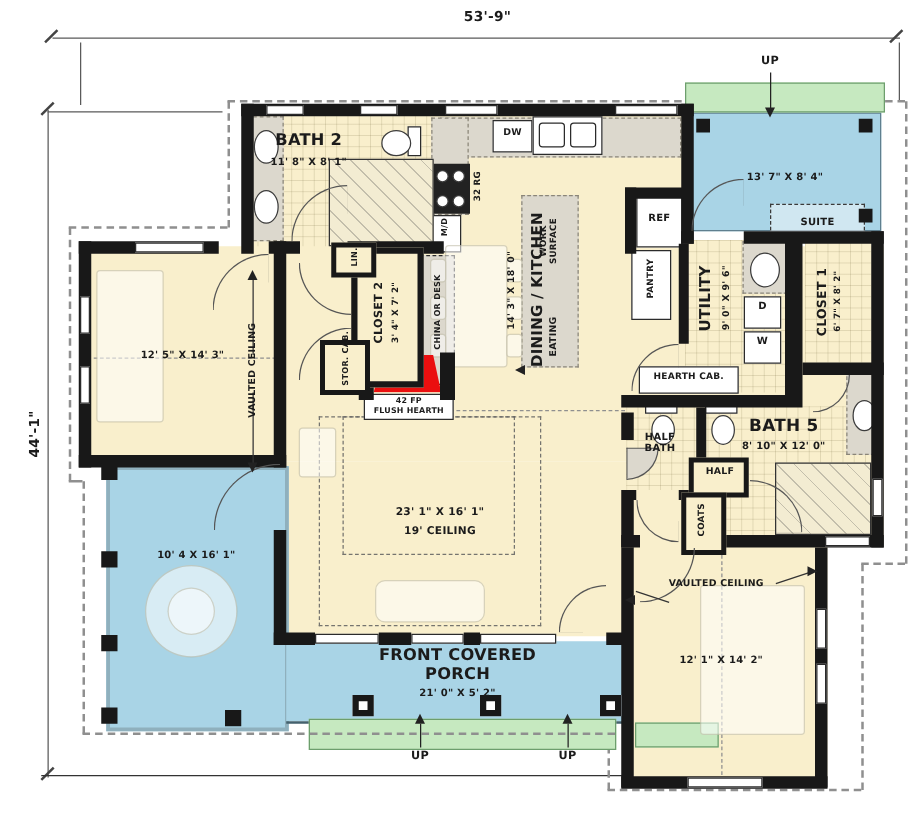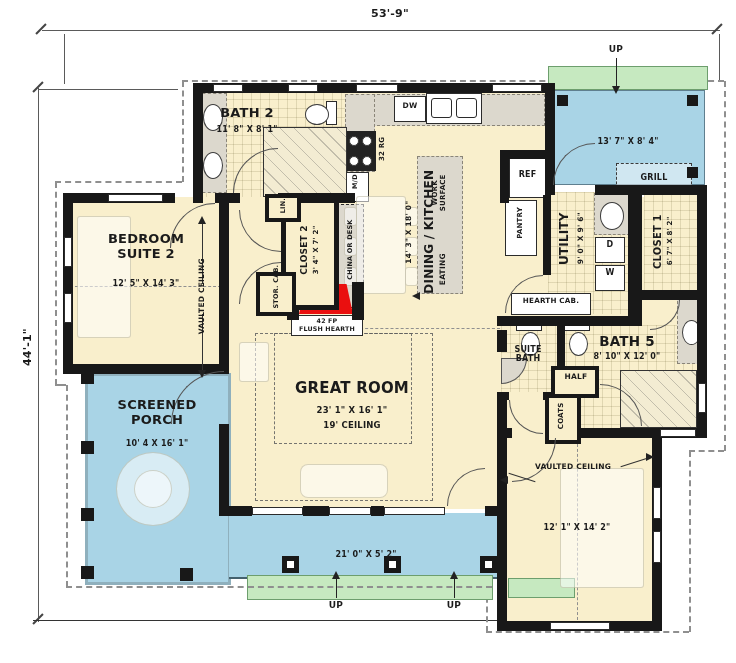--- a/index.html
+++ b/index.html
@@ -247,42 +247,40 @@
   <div class="tri down" style="left:198px;top:370px;"></div>
   <div class="thin-h" style="left:508px;top:477px;width:28px;background:#333;transform:rotate(18deg);"></div>
   <div class="tri left" style="left:500px;top:476px;"></div>
   <div class="thin-h" style="left:620px;top:462px;width:28px;background:#333;transform:rotate(-18deg);"></div>
   <div class="tri right" style="left:646px;top:453px;"></div>
   <div class="tri left" style="left:412px;top:292px;"></div>
 
   <div class="lb" style="left:192px;top:106px;width:110px;font-size:13px;text-align:center;">BATH 2</div>
   <div class="lb" style="left:192px;top:126px;width:110px;font-size:8px;">11' 8" X 8' 1"</div>
   <div class="lb" style="left:576px;top:138px;width:104px;font-size:8px;">13' 7" X 8' 4"</div>
-  <div class="lb" style="left:101px;top:232px;width:90px;font-size:13px;">BEDROOM SUITE 2</div>
   <div class="lb" style="left:86px;top:280px;width:120px;font-size:8px;">12' 5" X 14' 3"</div>
   <div class="lb rot" style="left:350px;top:225px;width:160px;font-size:12px;">DINING / KITCHEN</div>
   <div class="lb rot" style="left:329px;top:228px;width:160px;font-size:7.5px;">14' 3" X 18' 0"</div>
   <div class="lb rot" style="left:244px;top:245px;width:120px;font-size:9px;">CLOSET 2</div>
   <div class="lb rot" style="left:257px;top:246px;width:120px;font-size:7px;">3' 4" X 7' 2"</div>
   <div class="lb rot" style="left:505px;top:232px;width:120px;font-size:12px;">UTILITY</div>
   <div class="lb rot" style="left:521px;top:234px;width:120px;font-size:7.5px;">9' 0" X 9' 6"</div>
   <div class="lb rot" style="left:603px;top:236px;width:110px;font-size:10px;">CLOSET 1</div>
   <div class="lb rot" style="left:616px;top:237px;width:110px;font-size:7px;">6' 7" X 8' 2"</div>
   <div class="lb" style="left:572px;top:334px;width:110px;font-size:13.5px;">BATH 5</div>
   <div class="lb" style="left:572px;top:353px;width:110px;font-size:8px;">8' 10" X 12' 0"</div>
-  <div class="lb" style="left:505px;top:346px;width:46px;font-size:8px;">SUITE BATH</div>
-  <div class="lb" style="left:272px;top:380px;width:160px;font-size:15px;">GREAT ROOM</div>
+  <div class="lb" style="left:505px;top:346px;width:46px;font-size:8px;">HALF BATH</div>
   <div class="lb" style="left:272px;top:406px;width:160px;font-size:8.5px;">23' 1" X 16' 1"</div>
   <div class="lb" style="left:272px;top:421px;width:160px;font-size:8.5px;">19' CEILING</div>
-  <div class="lb" style="left:112px;top:398px;width:90px;font-size:13px;">SCREENED PORCH</div>
   <div class="lb" style="left:97px;top:440px;width:120px;font-size:8px;">10' 4 X 16' 1"</div>
+  <div class="lb" style="left:296px;top:518px;width:140px;font-size:13px;">FRONT COVERED PORCH</div>
   <div class="lb" style="left:296px;top:551px;width:140px;font-size:8px;">21' 0" X 5' 2"</div>
   <div class="lb" style="left:517px;top:524px;width:120px;font-size:8px;">12' 1" X 14' 2"</div>
 
-  <div class="lb" style="left:616px;top:174px;width:76px;font-size:8px;">GRILL</div>
+  <div class="lb" style="left:616px;top:174px;width:76px;font-size:8px;">SUITE</div>
   <div class="lb" style="left:509px;top:171px;width:37px;font-size:8px;">REF</div>
   <div class="lb rot" style="left:491px;top:219px;width:60px;font-size:7px;">PANTRY</div>
   <div class="lb" style="left:396px;top:102px;width:28px;font-size:7.5px;">DW</div>
   <div class="lb rot" style="left:353px;top:145px;width:60px;font-size:7px;">32 RG</div>
   <div class="lb rot" style="left:326px;top:178px;width:60px;font-size:6.5px;">M/D</div>
   <div class="lb rot" style="left:254px;top:202px;width:60px;font-size:6.5px;">LIN.</div>
   <div class="lb rot" style="left:291px;top:246px;width:120px;font-size:6.5px;">CHINA OR DESK</div>
   <div class="lb rot" style="left:254px;top:283px;width:46px;font-size:6.5px;">STOR. CAB.</div>
   <div class="lb rot" style="left:416px;top:185px;width:48px;font-size:7px;">WORK SURFACE</div>
   <div class="lb rot" style="left:413px;top:265px;width:60px;font-size:7.5px;">EATING</div>

